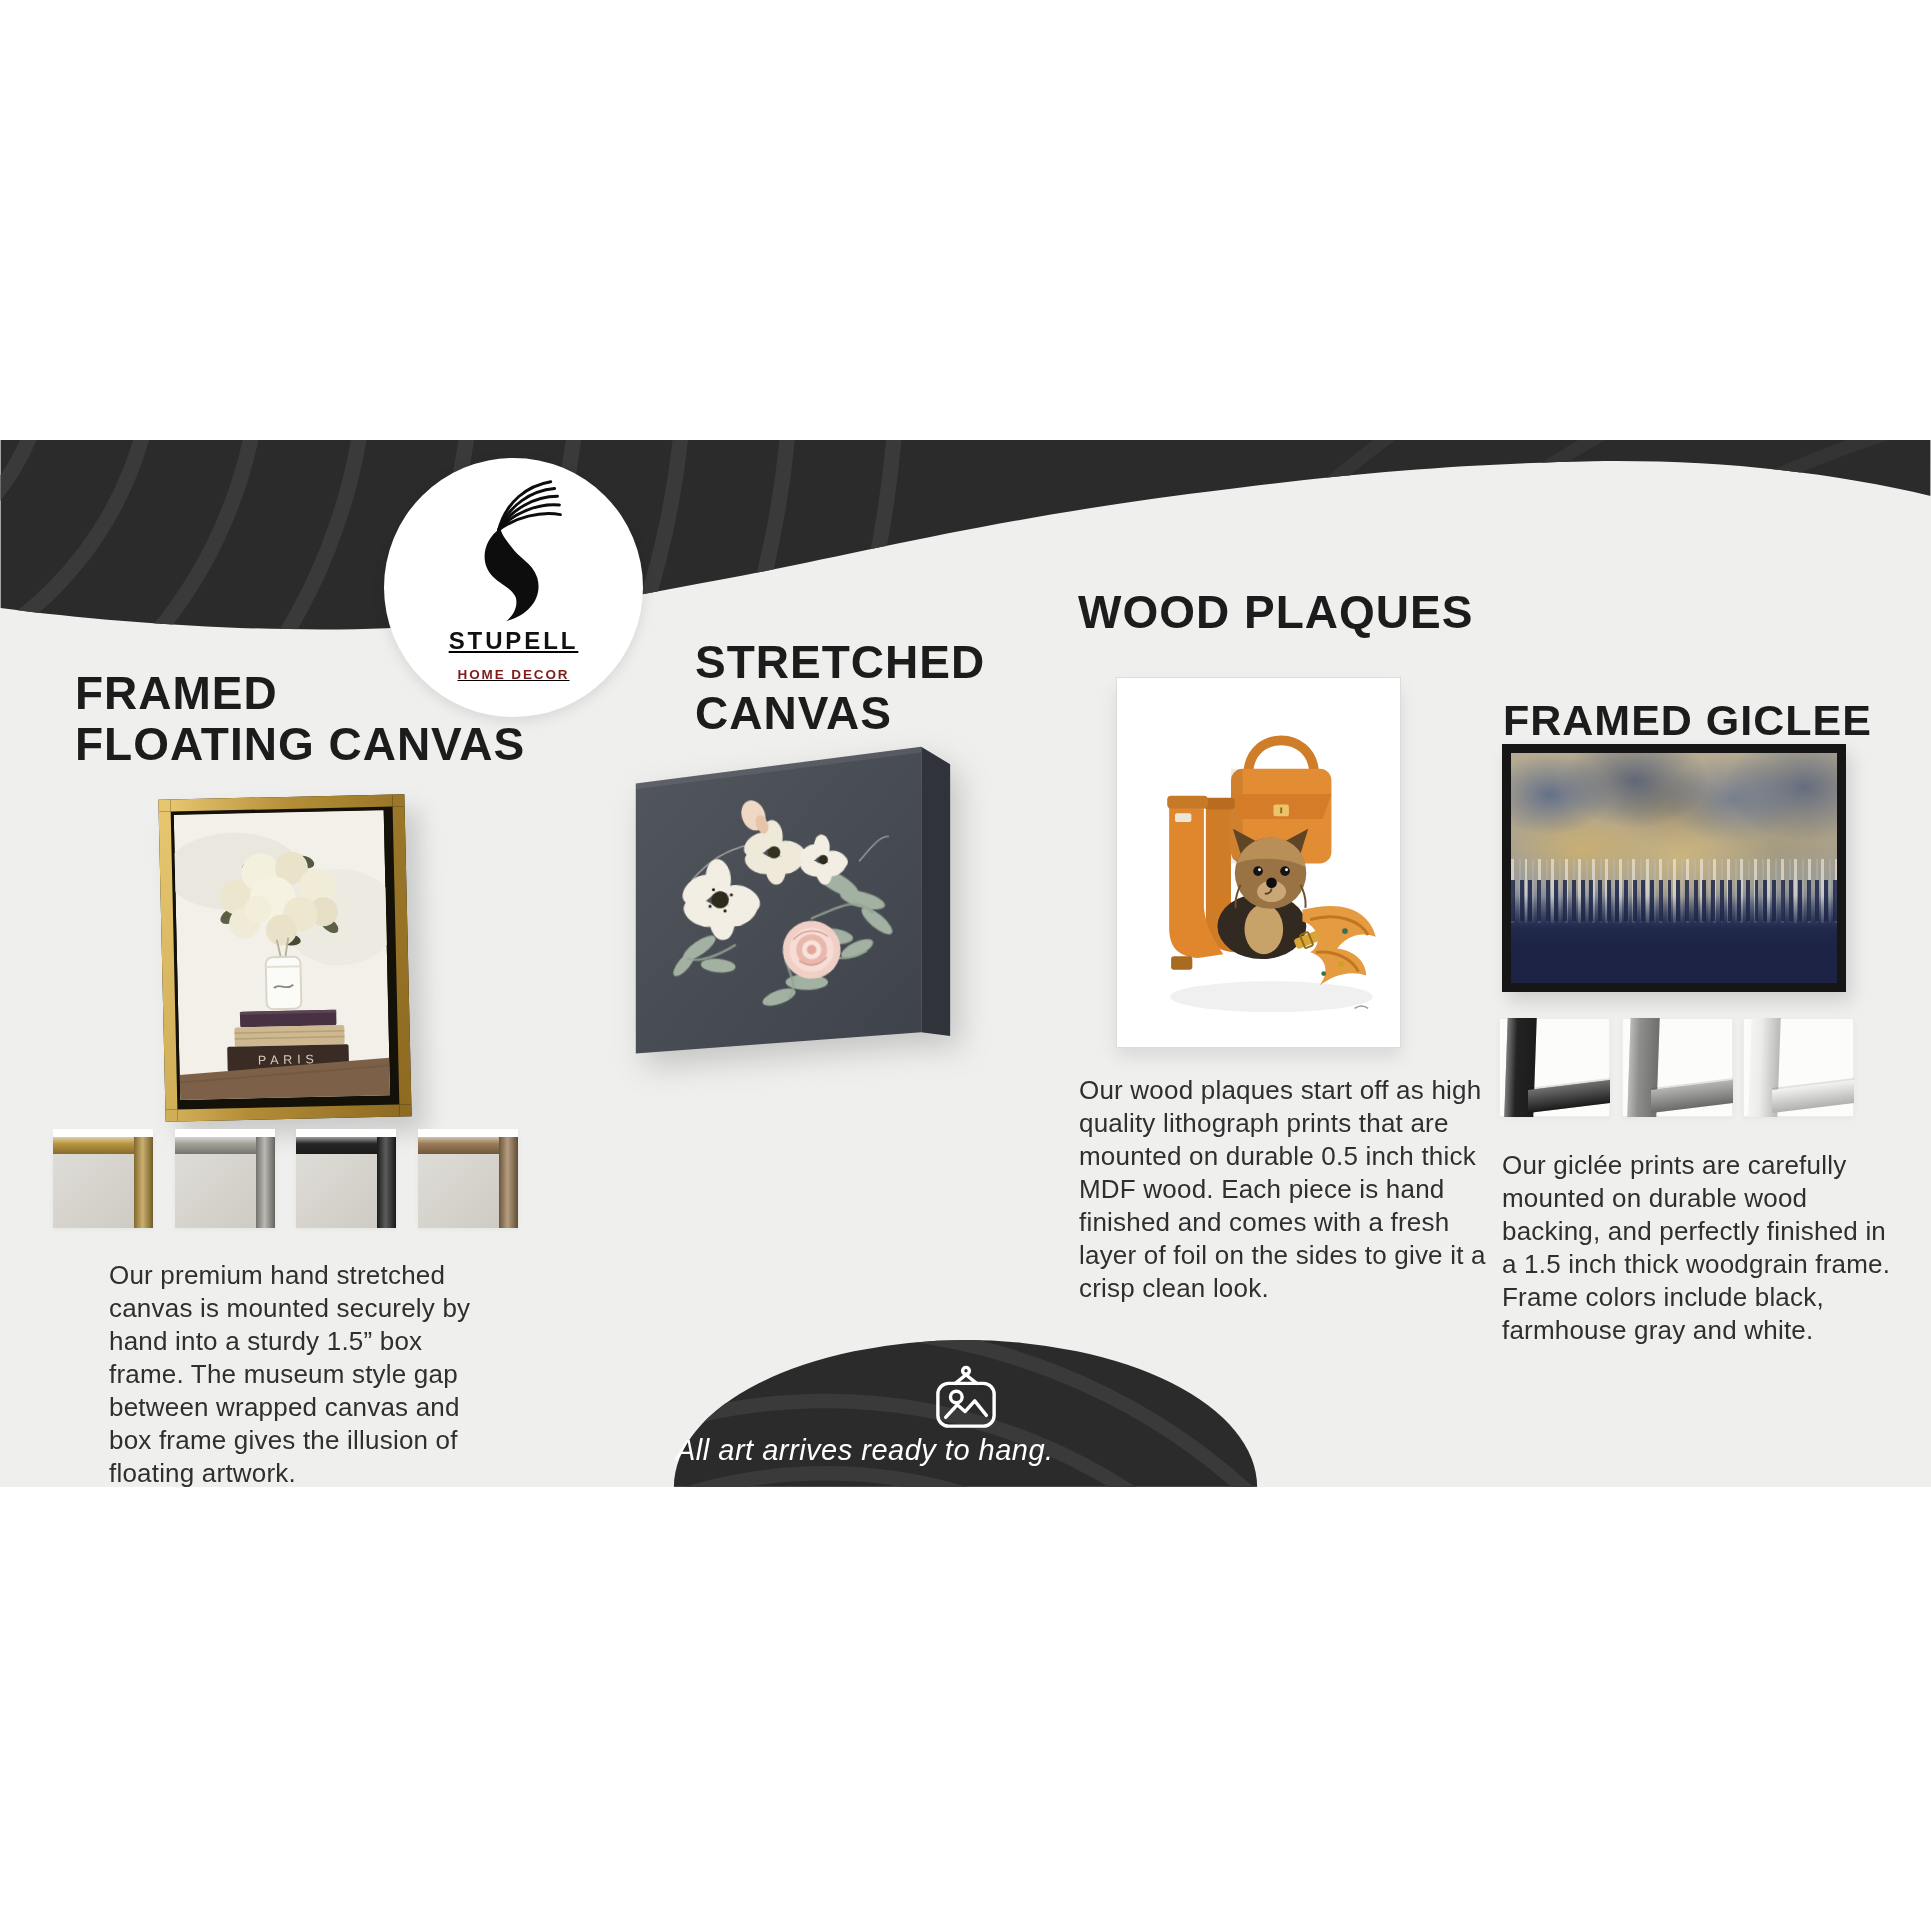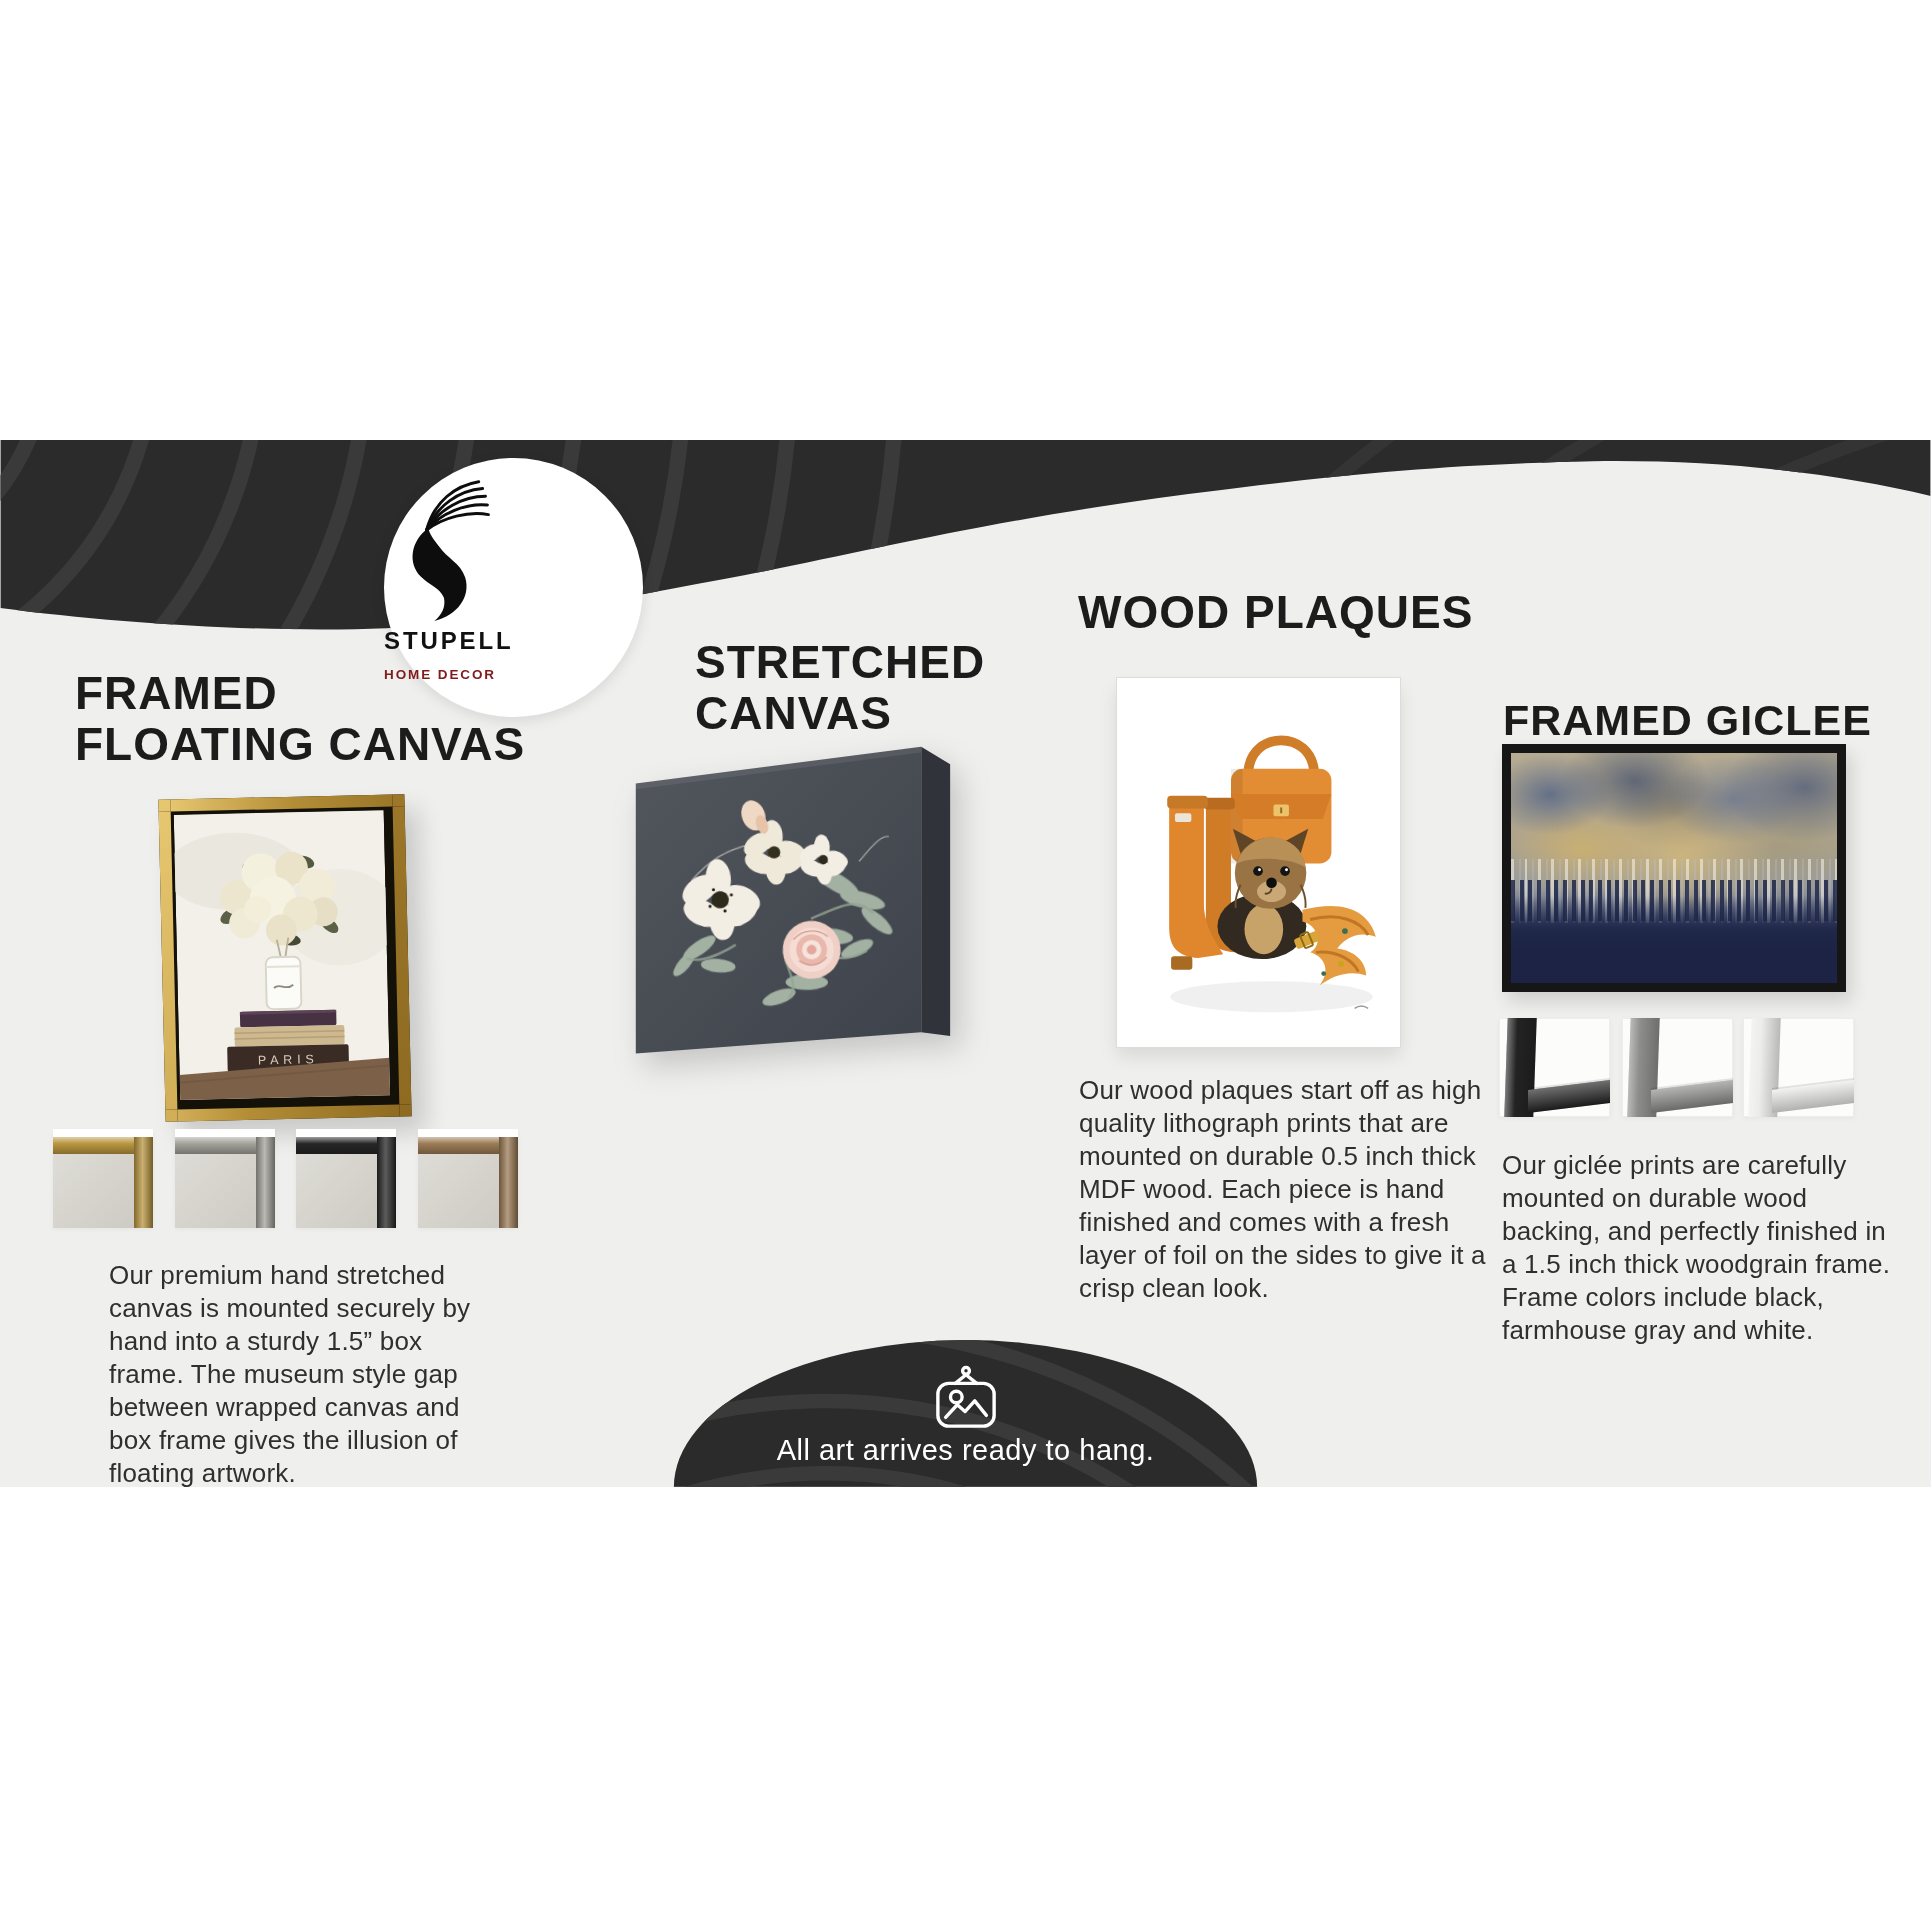--- a/index.html
+++ b/index.html
@@ -14,21 +14,21 @@
   
   .h{font-weight:700;color:var(--heading_text,#1c1c1c);font-size:46px;line-height:51px;
      letter-spacing:1px;white-space:nowrap;}
   .h.small{font-size:43px;line-height:48px;margin-top:26px;}
 
   
   .p{font-size:26px;line-height:33px;color:var(--body_text,#2f2f2f);letter-spacing:0.2px;}
 
   
   .logo-circle{position:absolute;left:384px;top:18.3px;width:259px;height:259px;border-radius:50%;
-               background:#ffffff;text-align:left;box-shadow:0 3.9px 13.5px rgba(0,0,0,.10);}
+               background:#ffffff;text-align:center;box-shadow:0 3.9px 13.5px rgba(0,0,0,.10);text-decoration:underline;}
   .brand-name{font-size:24px;font-weight:700;letter-spacing:2.9px;color:#111;margin-top:1.9px;}
   .brand-sub{font-size:13.5px;font-weight:700;letter-spacing:1.9px;color:#7f1d1d;margin-top:12px;}
 
   
   .c1-frame{position:absolute;left:162px;top:357px;width:216px;height:292px;
             border:12.6px solid transparent;
             border-image:linear-gradient(100deg,#e6c66f,#b38d36 45%,#8f6b22) 1;
             background:#141109;padding:2.9px;transform:rotate(-1.3deg);
             box-shadow:13.5px 15.4px 25px rgba(0,0,0,.16);}
   .c1-frame svg{display:block;}
@@ -74,22 +74,22 @@
   .gswatch{position:absolute;width:111px;height:99px;background:#fcfcfb;
            box-shadow:inset 0 0 0 1px rgba(0,0,0,.06),0 1.9px 4.8px rgba(0,0,0,.05);}
   .gswatch .bl{position:absolute;left:6.8px;top:0;bottom:0;width:29px;
            background:linear-gradient(90deg,rgba(255,255,255,.40),rgba(255,255,255,0) 35%,rgba(0,0,0,.22)),var(--frame,#999);
            transform:skewX(-2deg);}
   .gswatch .bb{position:absolute;left:29px;right:0;bottom:3.9px;height:23px;
            background:linear-gradient(180deg,rgba(255,255,255,.35),rgba(0,0,0,.25)),var(--frame,#999);
            transform:skewY(-7deg);transform-origin:left bottom;box-shadow:0 -1.9px 0 rgba(0,0,0,.10);}
 
   
-  .footer-msg{position:absolute;left:676px;top:994px;width:579px;text-align:center;
-              color:#ffffff;font-size:29px;letter-spacing:0.5px;font-weight:400;}
+  .footer-msg{position:absolute;left:676px;top:994px;width:579px;
+              color:#ffffff;font-size:29px;letter-spacing:0.5px;font-weight:400;font-style:italic;}
 </style>
 </head>
 <body>
 
 <div class="band">
 
   <svg class="abs" style="left:0;top:0" width="1931" height="222" viewBox="0 0 2000 230">
     <defs>
       <clipPath id="waveClip">
         <path d="M0,0 H2000 V58 C1900,34 1780,20 1650,22 C1500,25 1380,36 1200,60

